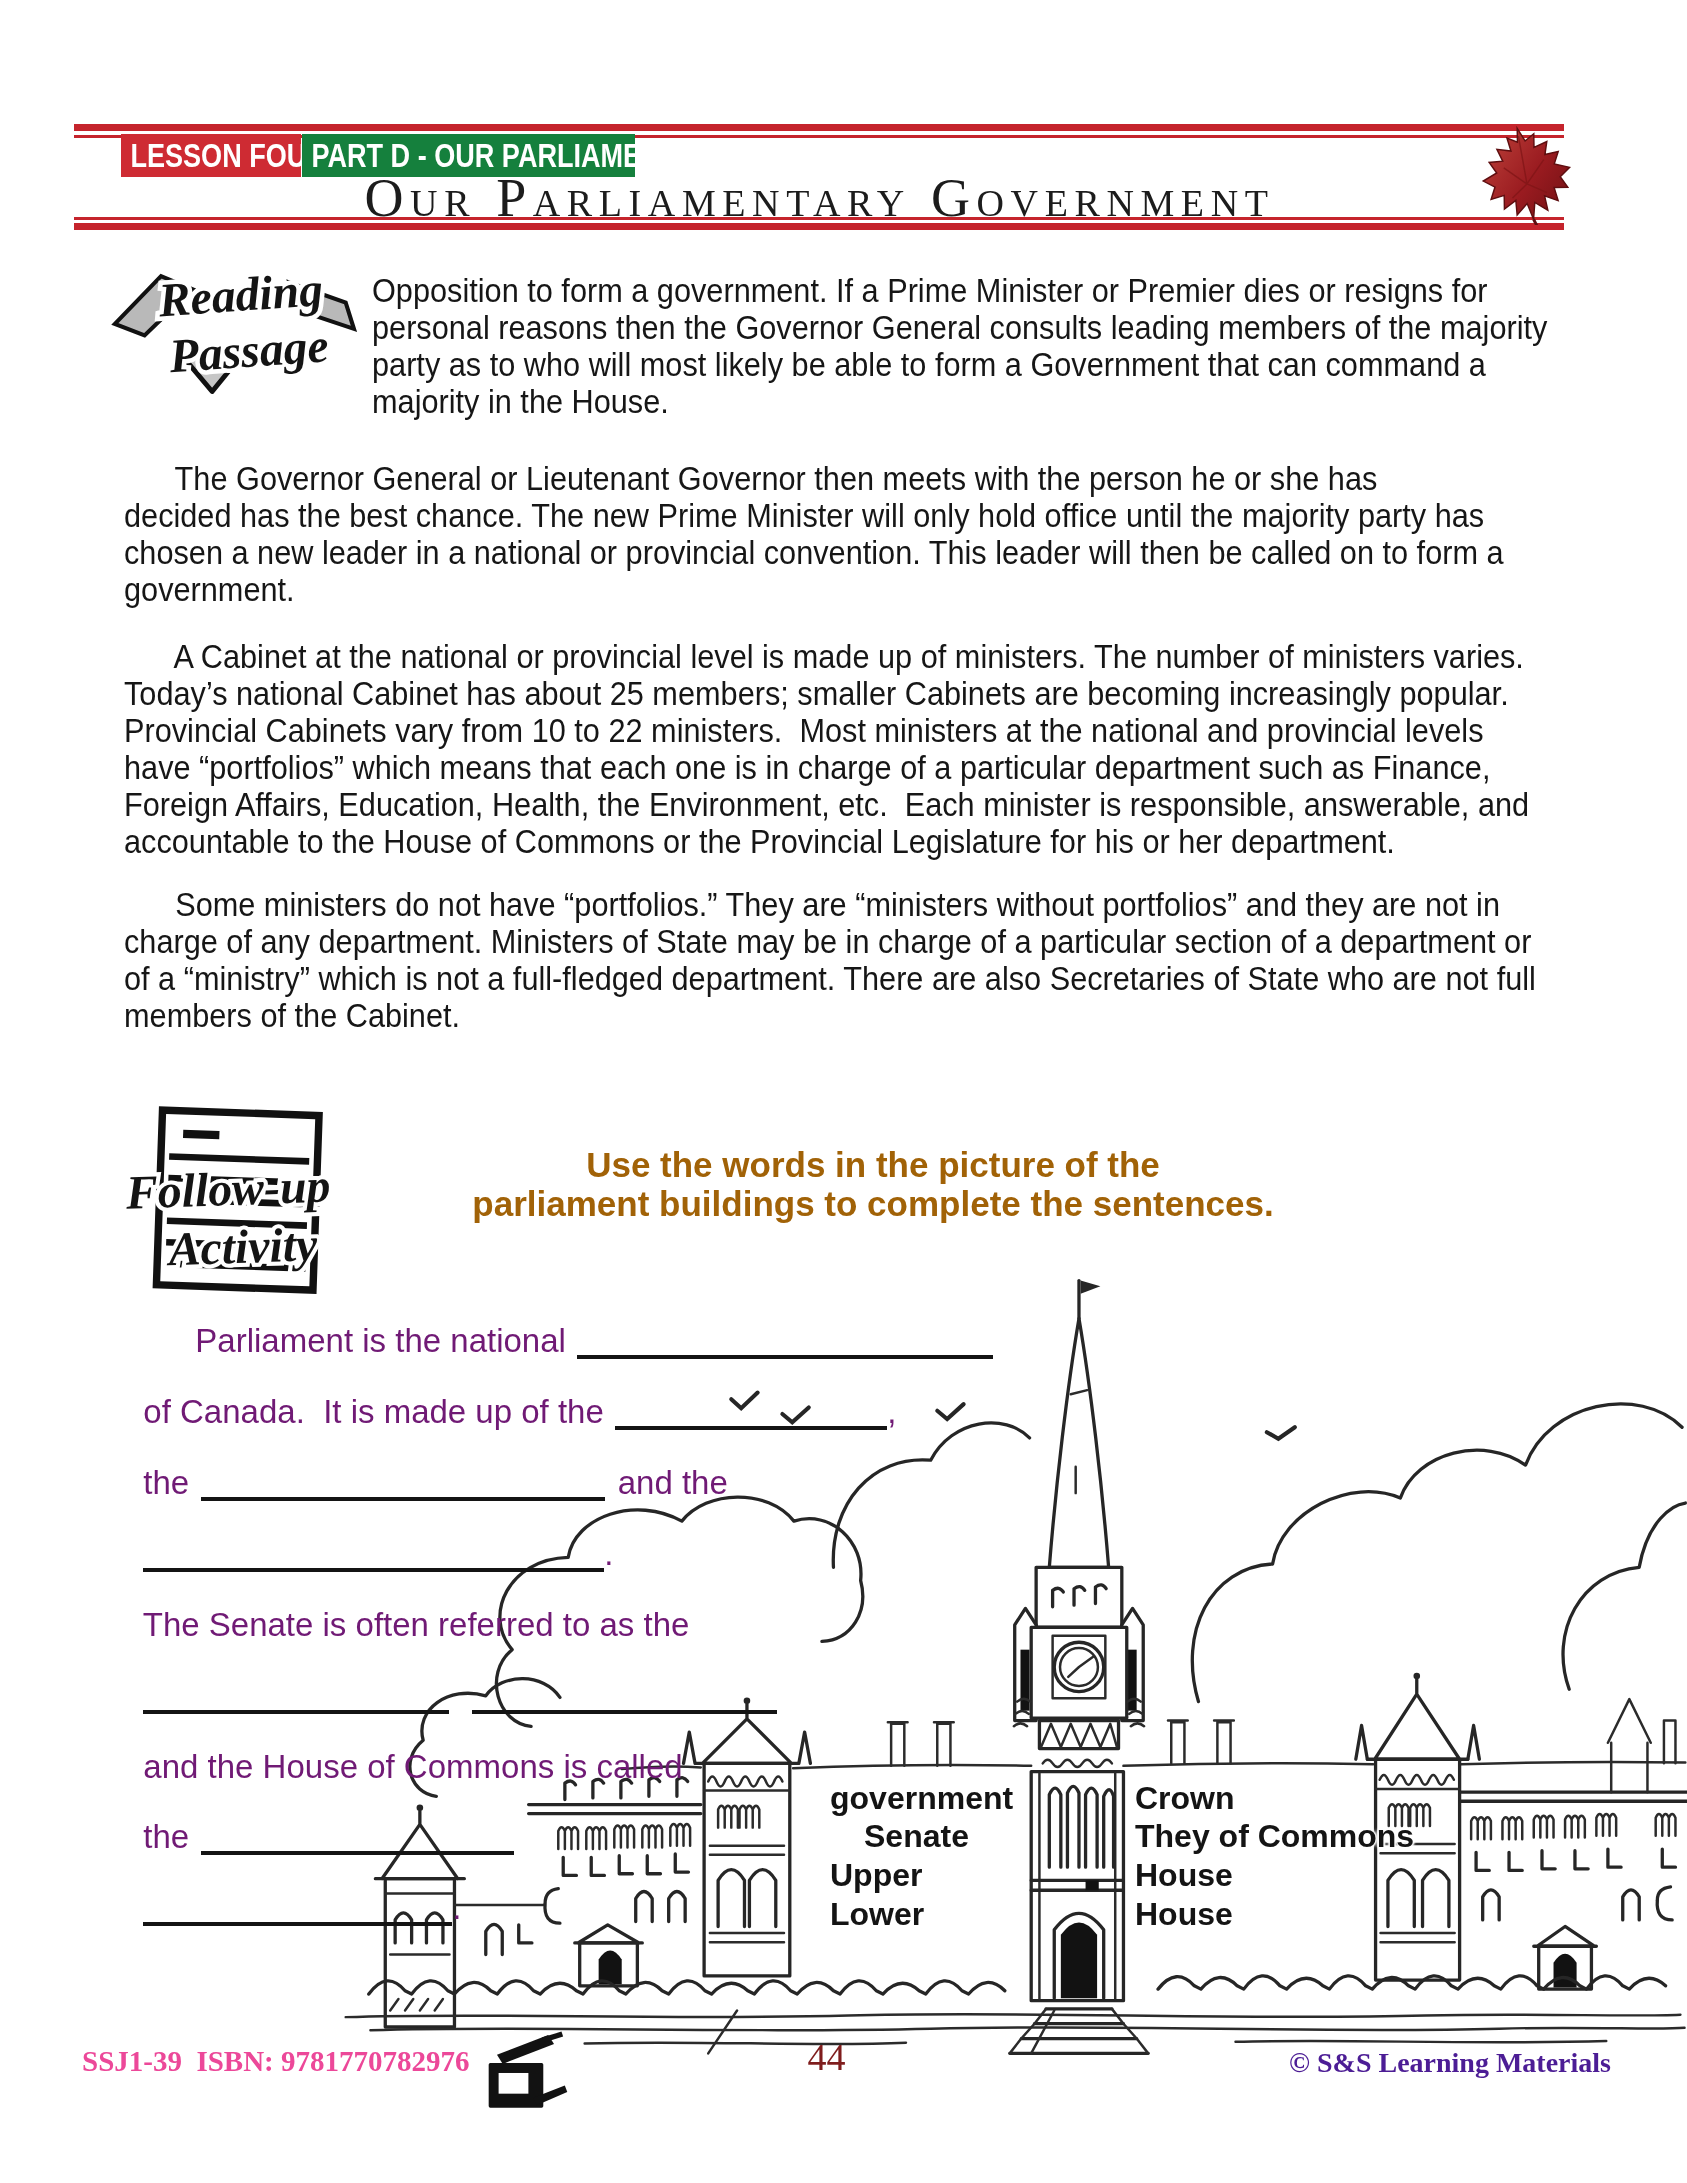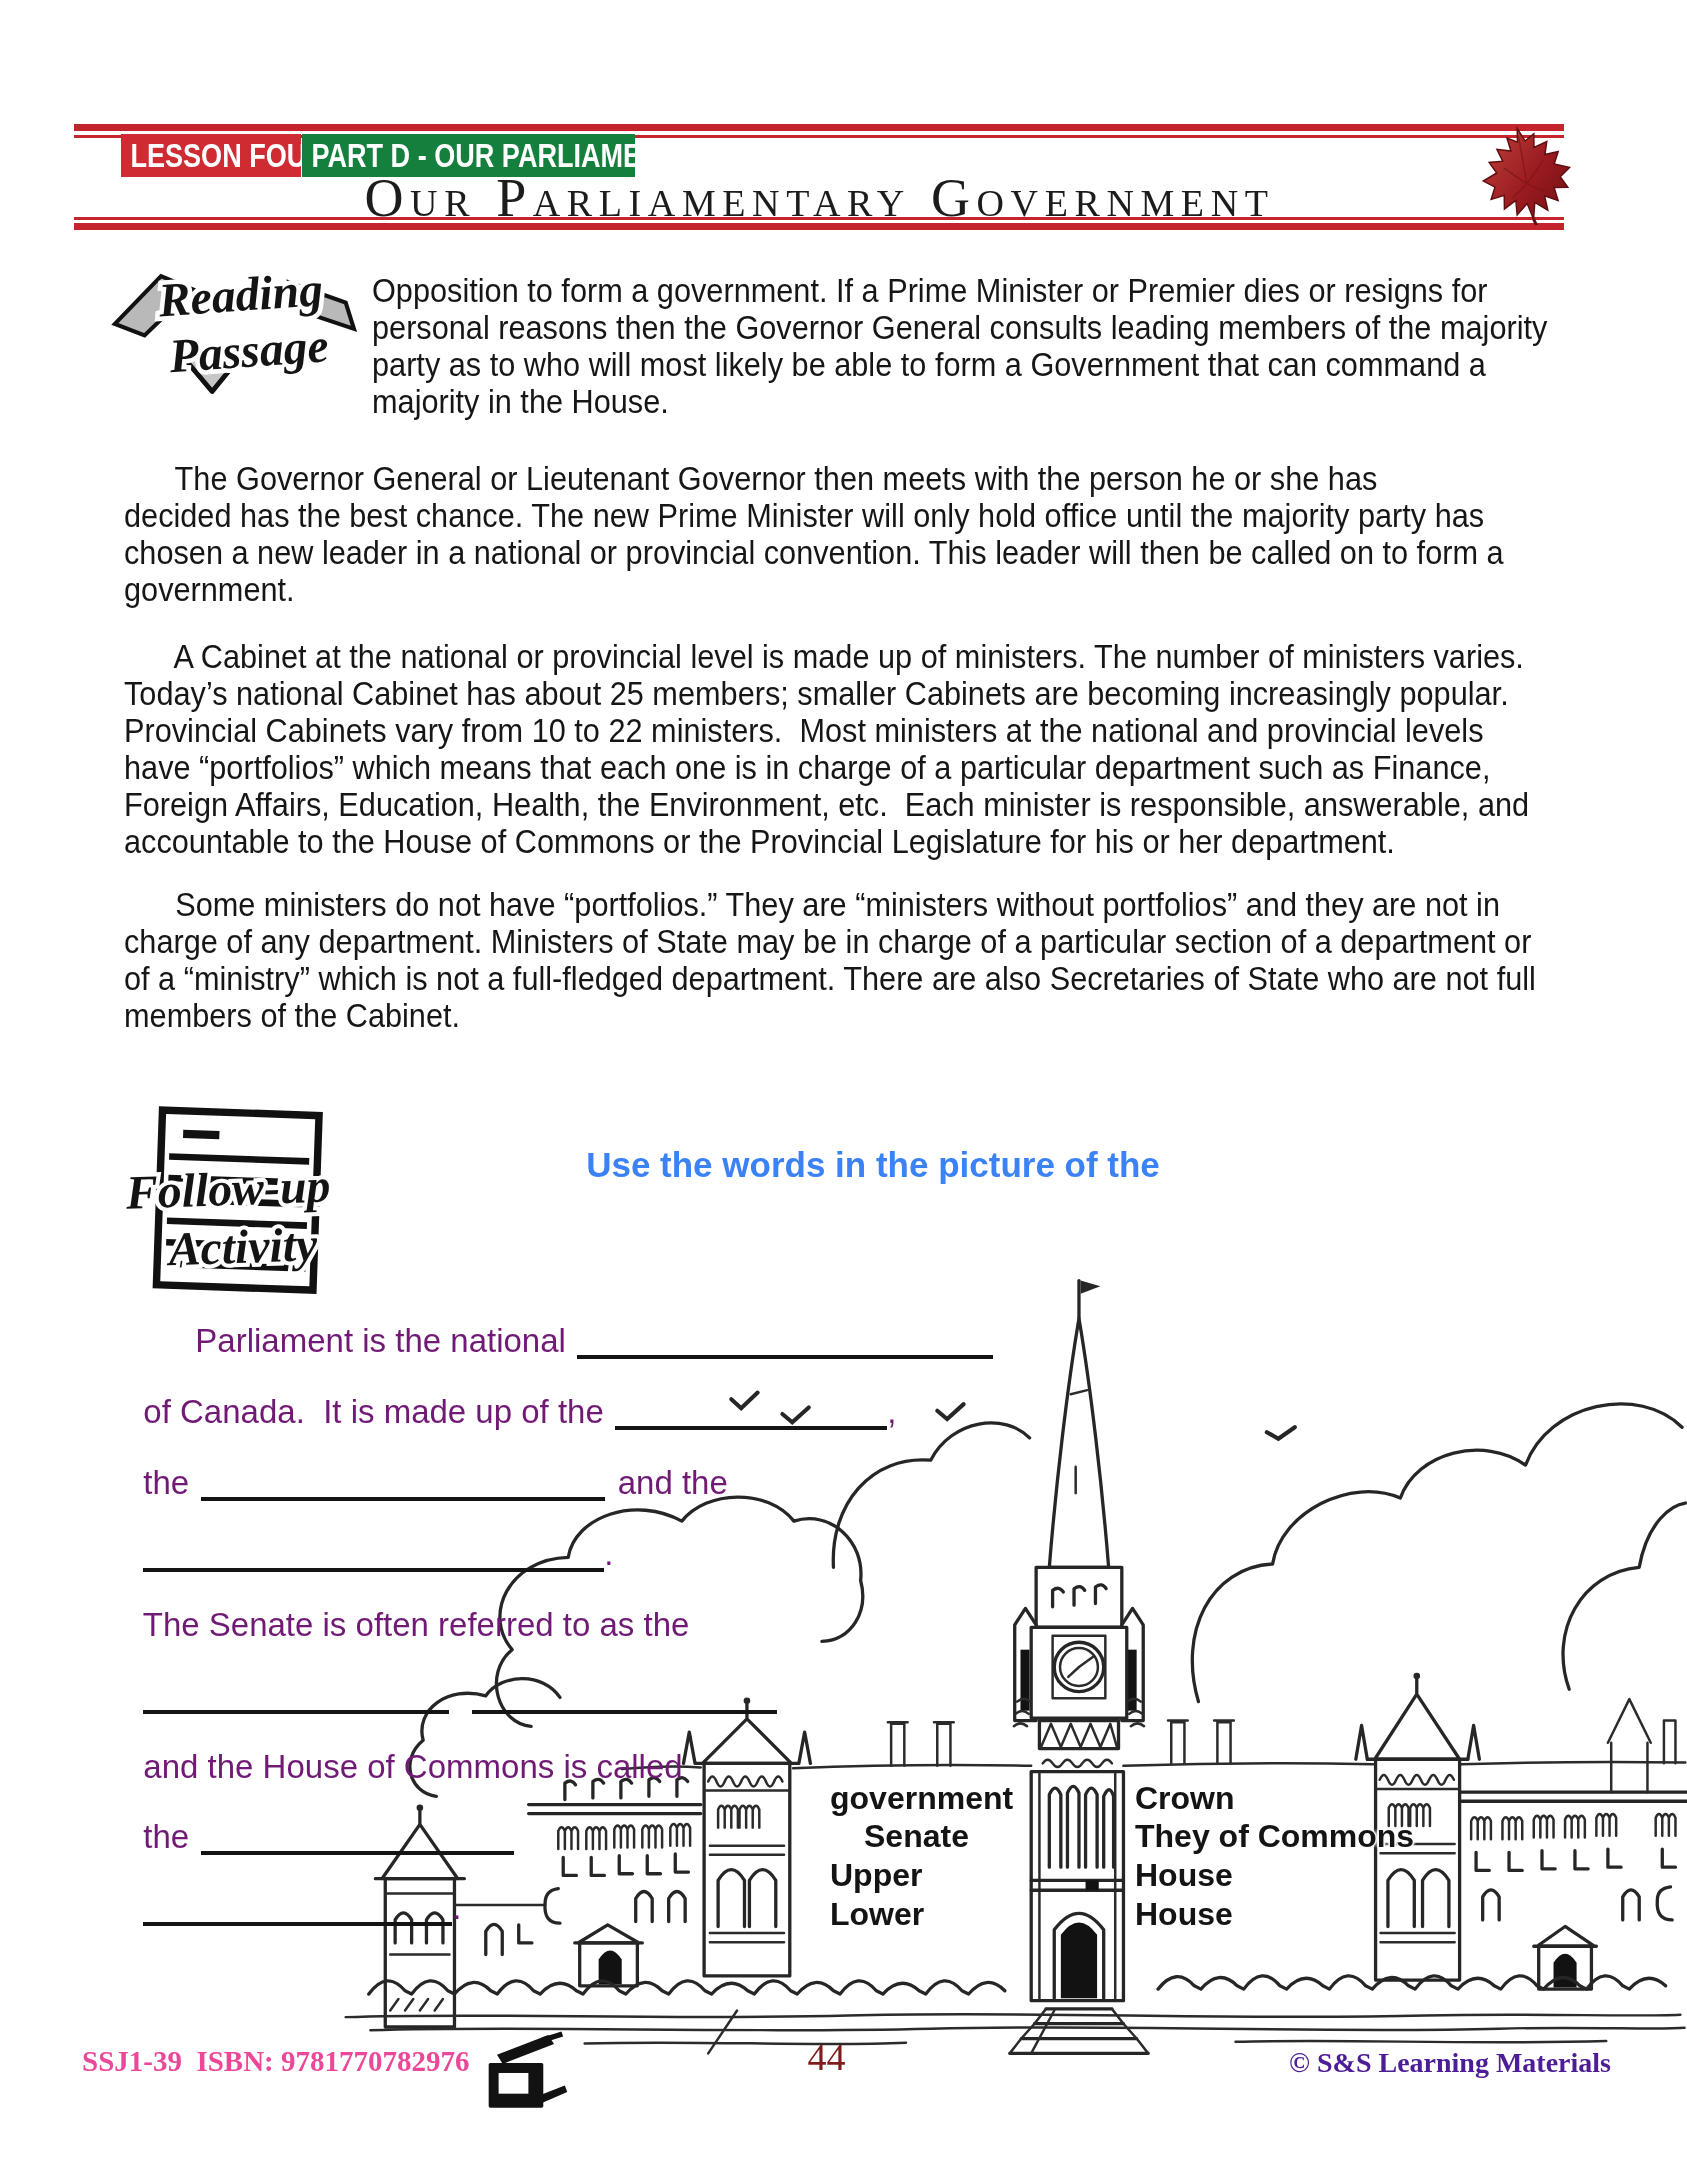--- a/index.html
+++ b/index.html
@@ -31,21 +31,21 @@
     position:absolute; white-space:pre; font-size:33px; line-height:37px;
     transform:scaleX(.93); transform-origin:0 0; color:#161616;
   }
   #p1 { left:372px; top:272px; }
   #p2 { left:124px; top:460px; }
   #p3 { left:124px; top:638px; }
   #p4 { left:124px; top:886px; }
 
   #instructions {
     position:absolute; left:395px; top:1145px; width:956px; text-align:center;
-    font-weight:bold; font-size:35px; line-height:39px; color:#3b82f6;
+    font-weight:bold; font-size:35px; line-height:39px; color:#a16207;
   }
 
   .fill-line { position:absolute; left:125px; font-size:33px; white-space:pre; color:#701a75;text-align:center; }
   .blank {
     display:inline-block; border-bottom:4.1px solid #141414;
     vertical-align:-7.4px; height:28px;
   }
   .ml { margin-left:11.5px; }
 
   .wb {
@@ -149,20 +149,21 @@
     </g>
     <g font-family="Liberation Serif, serif" font-style="italic" font-weight="bold" fill="#141414" stroke="#ffffff" stroke-width="10" paint-order="stroke" text-anchor="middle">
       <text x="150" y="120" font-size="58" transform="rotate(-2 150 120)">Follow-up</text>
       <text x="168" y="190" font-size="58" transform="rotate(-2 168 190)">Activity</text>
     </g>
   </svg>
 </div>
 
 <div id="instructions">
   <div>Use the words in the picture of the</div>
+  <div>parliament buildings to complete the sentences.</div>
 </div>
 
 <div class="abs" style="left:321px; top:1269px;">
   <svg width="1366" height="791" viewBox="0 0 1658 960">
     <defs>
       <g id="w3">
           <path class="sk3" d="M0 32 V10 Q4 1 8 10 V32 M8 32 V10 Q12 1 16 10 V32 M16 32 V10 Q20 1 24 10 V32"></path>
         </g>
       <g id="wL">
           <path class="sk" d="M0 0 V22 H16"></path>

